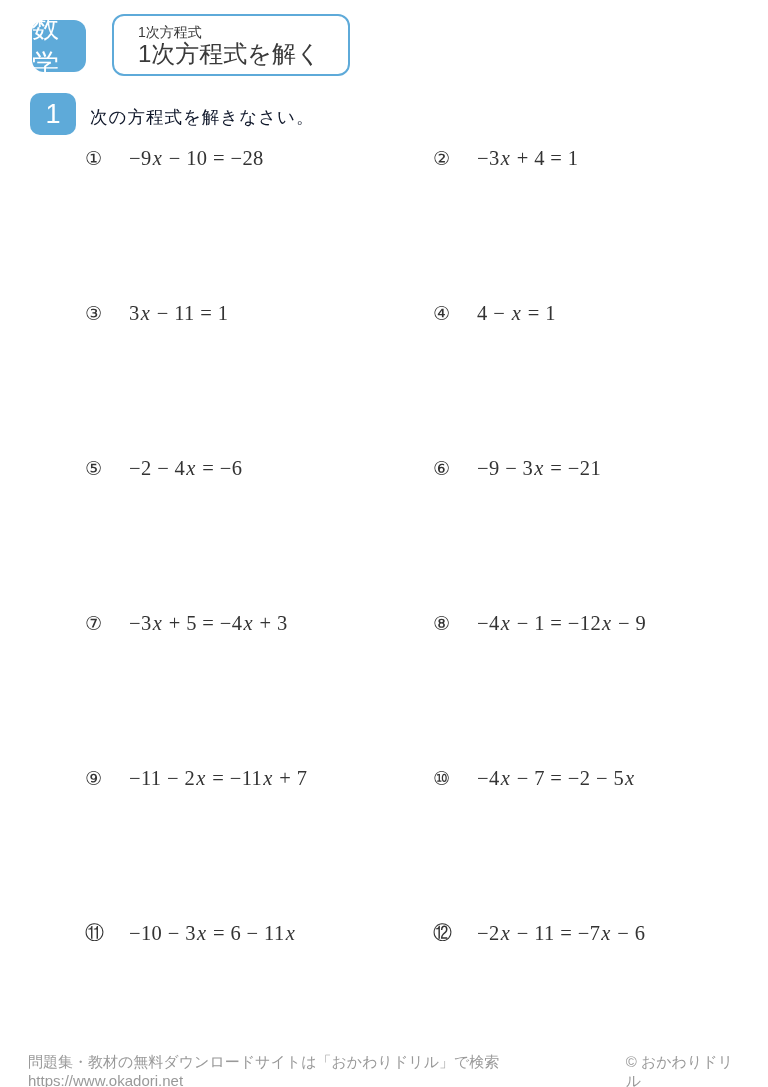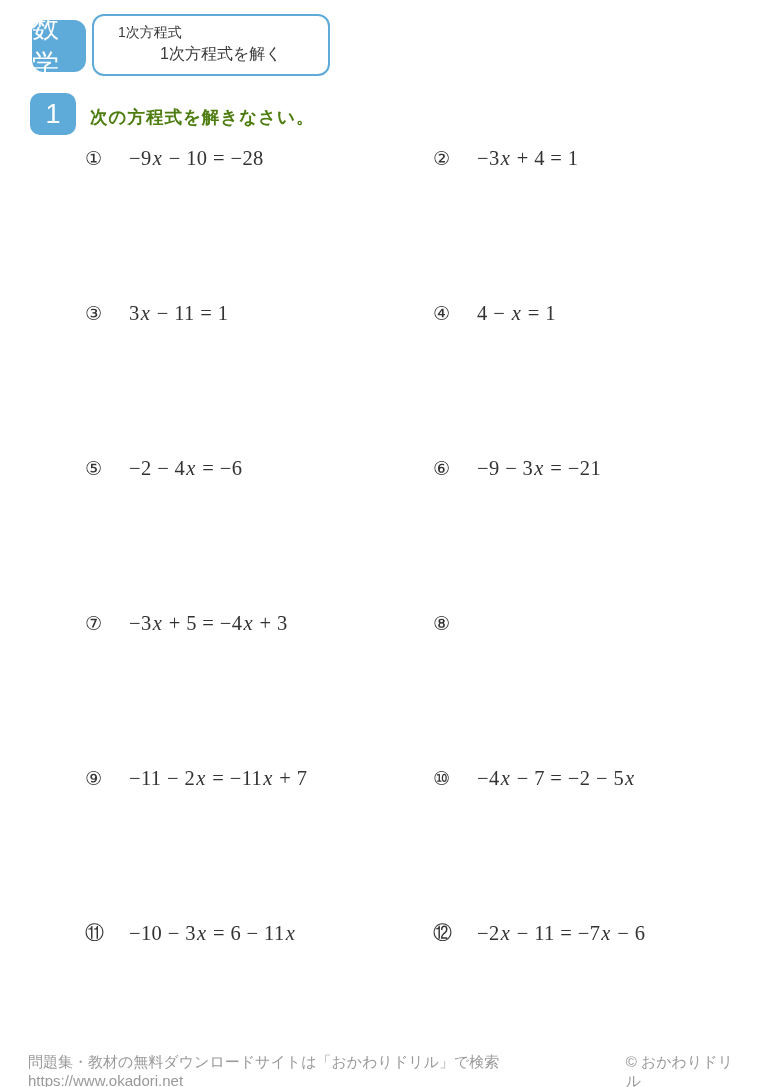--- a/index.html
+++ b/index.html
@@ -3,41 +3,41 @@
 <meta charset="utf-8">
 <style>
   :root { --accent:#5EAAD9; --ink:#333333; --muted:#999999; }
   html,body { margin:0; padding:0; }
   body {
     width:768px; height:1087px; position:relative; background:#ffffff;
     font-family:"Liberation Sans", sans-serif; overflow:hidden;
   }
   
   .title-box {
-    position:absolute; left:92px; top:14px; width:238px; height:62px;
+    position:absolute; left:112px; top:14px; width:238px; height:62px;
     border:2.5px solid var(--accent); border-radius:12px; background:#fff;
     box-sizing:border-box; padding:7px 0 8px 24px;
   }
   .title-box .unit { font-size:14px; color:#3a3a3a; line-height:18px; }
-  .title-box .title { font-size:16px; color:#3a3a3a; line-height:26px;margin-left:42px; }
+  .title-box .title { font-size:24px; color:#3a3a3a; line-height:26px; }
   .subject-badge {
     position:absolute; left:32px; top:20px; width:54px; height:52px;
     background:var(--accent); border-radius:12px; color:#fff;
     font-size:27px; font-weight:normal; letter-spacing:2px;
     display:flex; align-items:center; justify-content:center;
   }
   
   .q-badge {
     position:absolute; left:30px; top:93px; width:46px; height:42px;
     background:var(--accent); border-radius:10px; color:#fff; font-size:27px;
     display:flex; align-items:center; justify-content:center;
   }
   .instruction {
-    position:absolute; left:90px; top:105px; font-size:17.5px; color:#4d7c0f;
-    font-family:"DejaVu Serif", serif; letter-spacing:1px;font-weight:bold;
+    position:absolute; left:90px; top:105px; font-size:17.5px; color:#0f172a;
+    font-family:"DejaVu Serif", serif; letter-spacing:1px;
   }
   
   #problems { position:absolute; inset:0; }
   .problem { position:absolute; height:30px; display:flex; align-items:center; }
   .pnum {
     font-family:"DejaVu Sans", sans-serif; font-size:19px; color:var(--ink);
     width:24px; flex:0 0 auto;
   }
   .peq {
     font-family:"Liberation Serif","DejaVu Serif", serif; font-size:20.5px;
@@ -87,20 +87,21 @@
     <div class="problem" style="left: 433px; top: 453px;">
     <span class="pnum">⑥</span>
     <span class="peq">−9 − 3<i>x</i> = −21</span>
   </div>
     <div class="problem" style="left: 85px; top: 608px;">
     <span class="pnum">⑦</span>
     <span class="peq">−3<i>x</i> + 5 = −4<i>x</i> + 3</span>
   </div>
     <div class="problem" style="left: 433px; top: 608px;">
     <span class="pnum">⑧</span>
+    <span class="peq">−4<i>x</i> − 1 = −12<i>x</i> − 9</span>
   </div>
     <div class="problem" style="left: 85px; top: 763px;">
     <span class="pnum">⑨</span>
     <span class="peq">−11 − 2<i>x</i> = −11<i>x</i> + 7</span>
   </div>
     <div class="problem" style="left: 433px; top: 763px;">
     <span class="pnum">⑩</span>
     <span class="peq">−4<i>x</i> − 7 = −2 − 5<i>x</i></span>
   </div>
     <div class="problem" style="left: 85px; top: 918px;">

